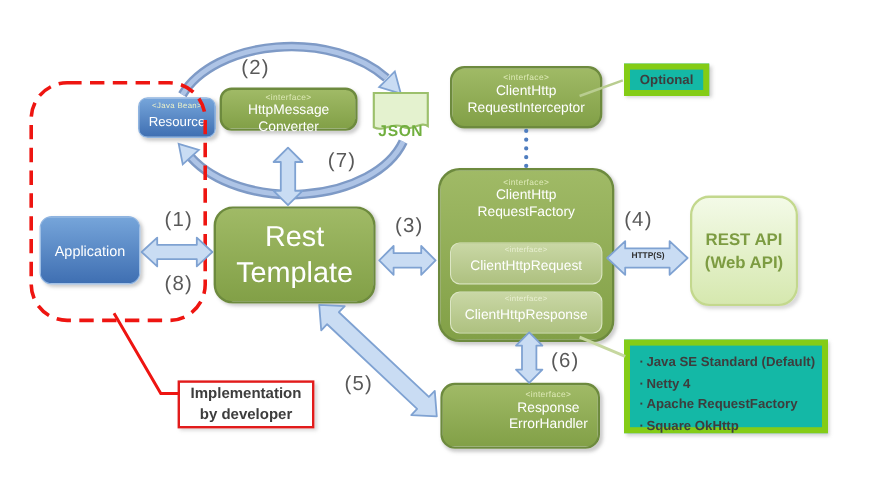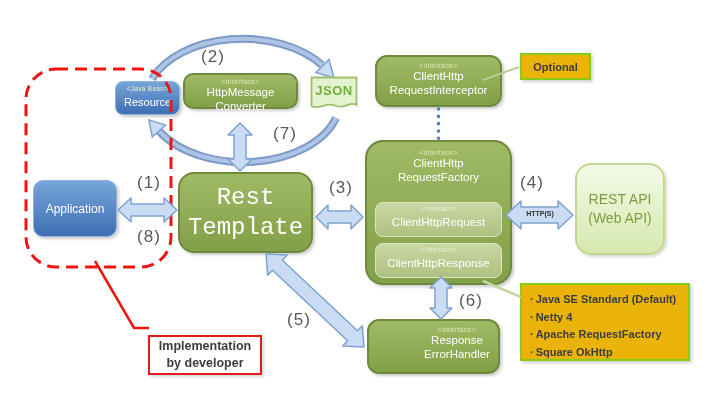--- a/index.html
+++ b/index.html
@@ -33,40 +33,40 @@
   .inner-box{position:absolute;left:8px;width:127px;height:35px;border-radius:8px;
              background:linear-gradient(#c9d7a5,#aec180);border:1.5px solid #dce6c4;
              padding-top:2px;box-sizing:border-box;}
   .inner-box .stereo{font-size:6.5px;color:#e9efd2;}
   .inner-box .blabel{font-size:11.5px;color:#fff;line-height:13px;text-align:right;}
   .inner-request{top:60px;}
   .inner-response{top:101px;}
 
   .rest-template{left:178px;top:172px;width:135px;height:81px;border-radius:16px;
                  display:flex;flex-direction:column;align-items:center;justify-content:center;}
-  .rest-template .big{font-size:24px;line-height:30px;color:#fff;font-family:Liberation Mono, monospace;}
+  .rest-template .big{font-size:24px;line-height:30px;color:#fff;}
 
   .rest-api{left:575px;top:163px;width:90px;height:92px;border-radius:16px;
             background:linear-gradient(#f3fae7,#d6e8af);border:2px solid #c3d88d;
             box-shadow:2px 2px 3px rgba(130,130,130,.3);
             display:flex;flex-direction:column;align-items:center;justify-content:center;}
-  .rest-api span{font-size:14px;font-weight:normal;color:#7d9c42;line-height:19px;}
+  .rest-api span{font-size:14px;font-weight:bold;color:#7d9c42;line-height:19px;}
 
   .error-handler{left:367px;top:319px;width:133px;height:55px;border-radius:12px;padding-top:5px;padding-left:47px;}
 
   .json-doc{left:310px;top:76px;width:48px;height:40px;}
   .json-doc svg{position:absolute;left:0;top:0;}
-  .json-doc .jtext{position:absolute;left:0;top:7px;width:100%;text-align:center;
+  .json-doc .jtext{position:absolute;left:0;top:25px;width:100%;text-align:center;
                    font-size:13px;font-weight:bold;color:#71af3f;letter-spacing:.5px;}
 
-  .note{background:#eab308;border:2px solid #84cc16;color:#3d3d3d;font-weight:bold;
+  .note{background:#14b8a6;border:5px solid #84cc16;color:#3d3d3d;font-weight:bold;
         box-shadow:2px 2px 3px rgba(140,140,140,.4);}
   .optional{left:520px;top:53px;width:71px;height:27px;display:flex;align-items:center;
             justify-content:center;font-size:11px;}
-  .impl-note{left:148px;top:335px;width:114px;height:40px;background:#fff;border:2.5px solid #e21b1b;
+  .impl-note{left:148px;top:317px;width:114px;height:40px;background:#fff;border:2.5px solid #e21b1b;
              color:#3d3d3d;font-weight:bold;font-size:12.5px;line-height:17px;
              display:flex;flex-direction:column;align-items:center;justify-content:center;
              box-shadow:2px 2px 3px rgba(140,140,140,.35);}
 
   .impl-list{left:520px;top:283px;width:170px;height:78px;text-align:left;padding:6px 6px 0 8px;}
   .impl-list ul{margin:0;padding:0;list-style:none;}
   .impl-list li{font-size:11px;font-weight:bold;color:#3d3d3d;line-height:17.5px;white-space:nowrap;}
   .impl-list li::before{content:"\00B7";margin-right:2px;}
 
   .steplabel{position:absolute;width:42px;text-align:center;font-size:17px;color:#595959;

